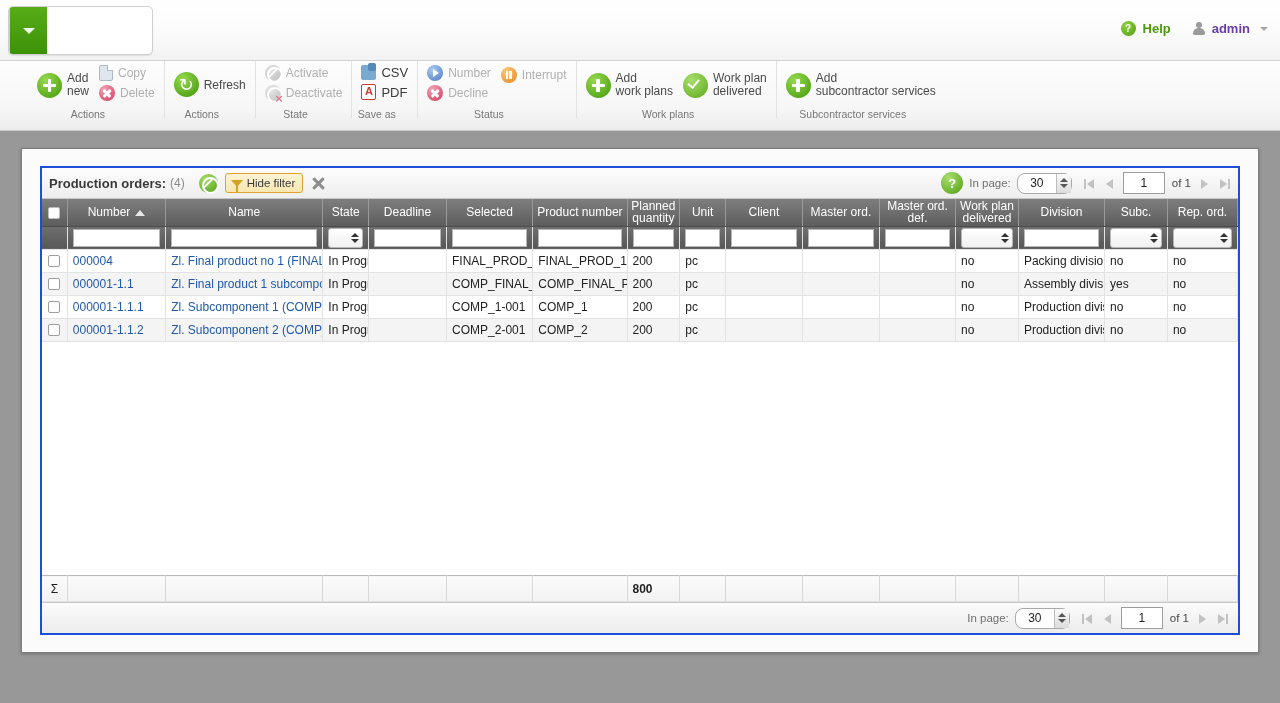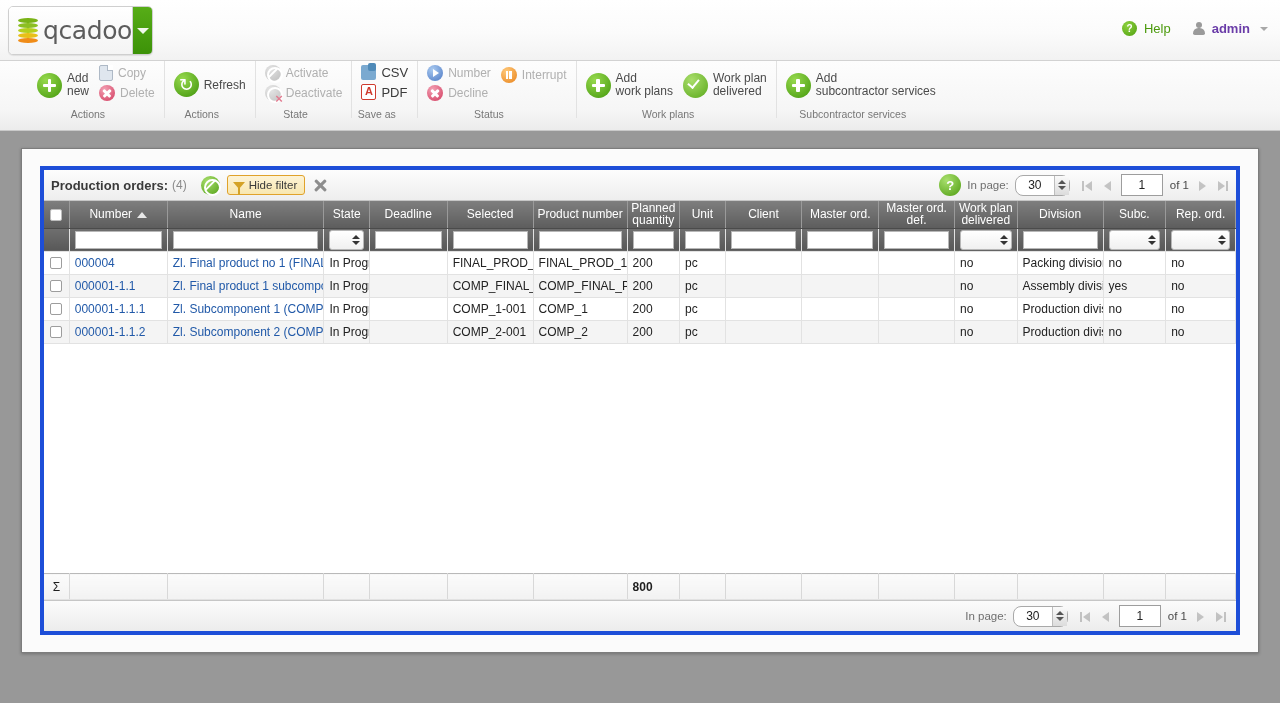--- a/index.html
+++ b/index.html
@@ -78,21 +78,21 @@
     display: flex; align-items: center; gap: 7px;
     font-size: 13px;
   }
   .ico-help {
     width: 15px; height: 15px; border-radius: 50%;
     background: radial-gradient(circle at 35% 30%, #8dd13e, #4f9f10);
     color: #fff; font-size: 10px; font-weight: bold;
     display: flex; align-items: center; justify-content: center;
     font-family: "Liberation Sans", sans-serif;
   }
-  .lnk-help { color: #4b9a0c; font-weight: normal; cursor: pointer; }
+  .lnk-help { color: #4b9a0c; font-weight: bold; cursor: pointer; }
   .sep-sm { width: 8px; }
   .ico-user {
     width: 12px; height: 13px; position: relative;
   }
   .ico-user::before{
     content:""; position:absolute; left:3px; top:0;
     width:6px;height:6px;border-radius:50%;background:#9a9a9a;
   }
   .ico-user::after{
     content:""; position:absolute; left:0; top:6px;
@@ -233,21 +233,21 @@
     padding: 17px 21px;
   }
   .panel {
     height: 505px;
     background: #fbfbfb;
     border: 1px solid #7d7d7d;
     box-shadow: 0 1px 3px rgba(0,0,0,.25);
     padding: 17px 18px;
   }
   .gridbox {
-    border: 4px solid #1d4ed8;
+    border: 2px solid #1d4ed8;
     background: #fff;
     height: 100%;
     display: flex; flex-direction: column;
   }
   .grid-topbar {
     height: 31px; flex: none;
     background: linear-gradient(to bottom,#fdfdfd,#eeeeee);
     border-bottom: 1px solid #c6c6c6;
     display: flex; align-items: center;
     padding: 0 7px;
@@ -406,30 +406,20 @@
     border-top: 1px solid #c6c6c6;
     display: flex; align-items: center; padding: 0 9px;
   }
   .filler { flex: 1; background: #fff; }
 </style>
 </head>
 <body>
 
 <div class="topbar">
   <div class="logo-wrap">
-    <div class="logo-main">
-      <div class="logo-disc">
-        <i></i>
-          <i></i>
-          <i></i>
-          <i></i>
-          <i></i>
-      </div>
-      <span class="logo-text">qcadoo</span>
-    </div>
     <div class="logo-drop">
       <span class="chev-down"></span>
     </div>
   </div>
 
 
   <div class="topright">
     <span class="ico-help">?</span>
     <span class="lnk-help">Help</span>
     <span class="sep-sm"></span>

